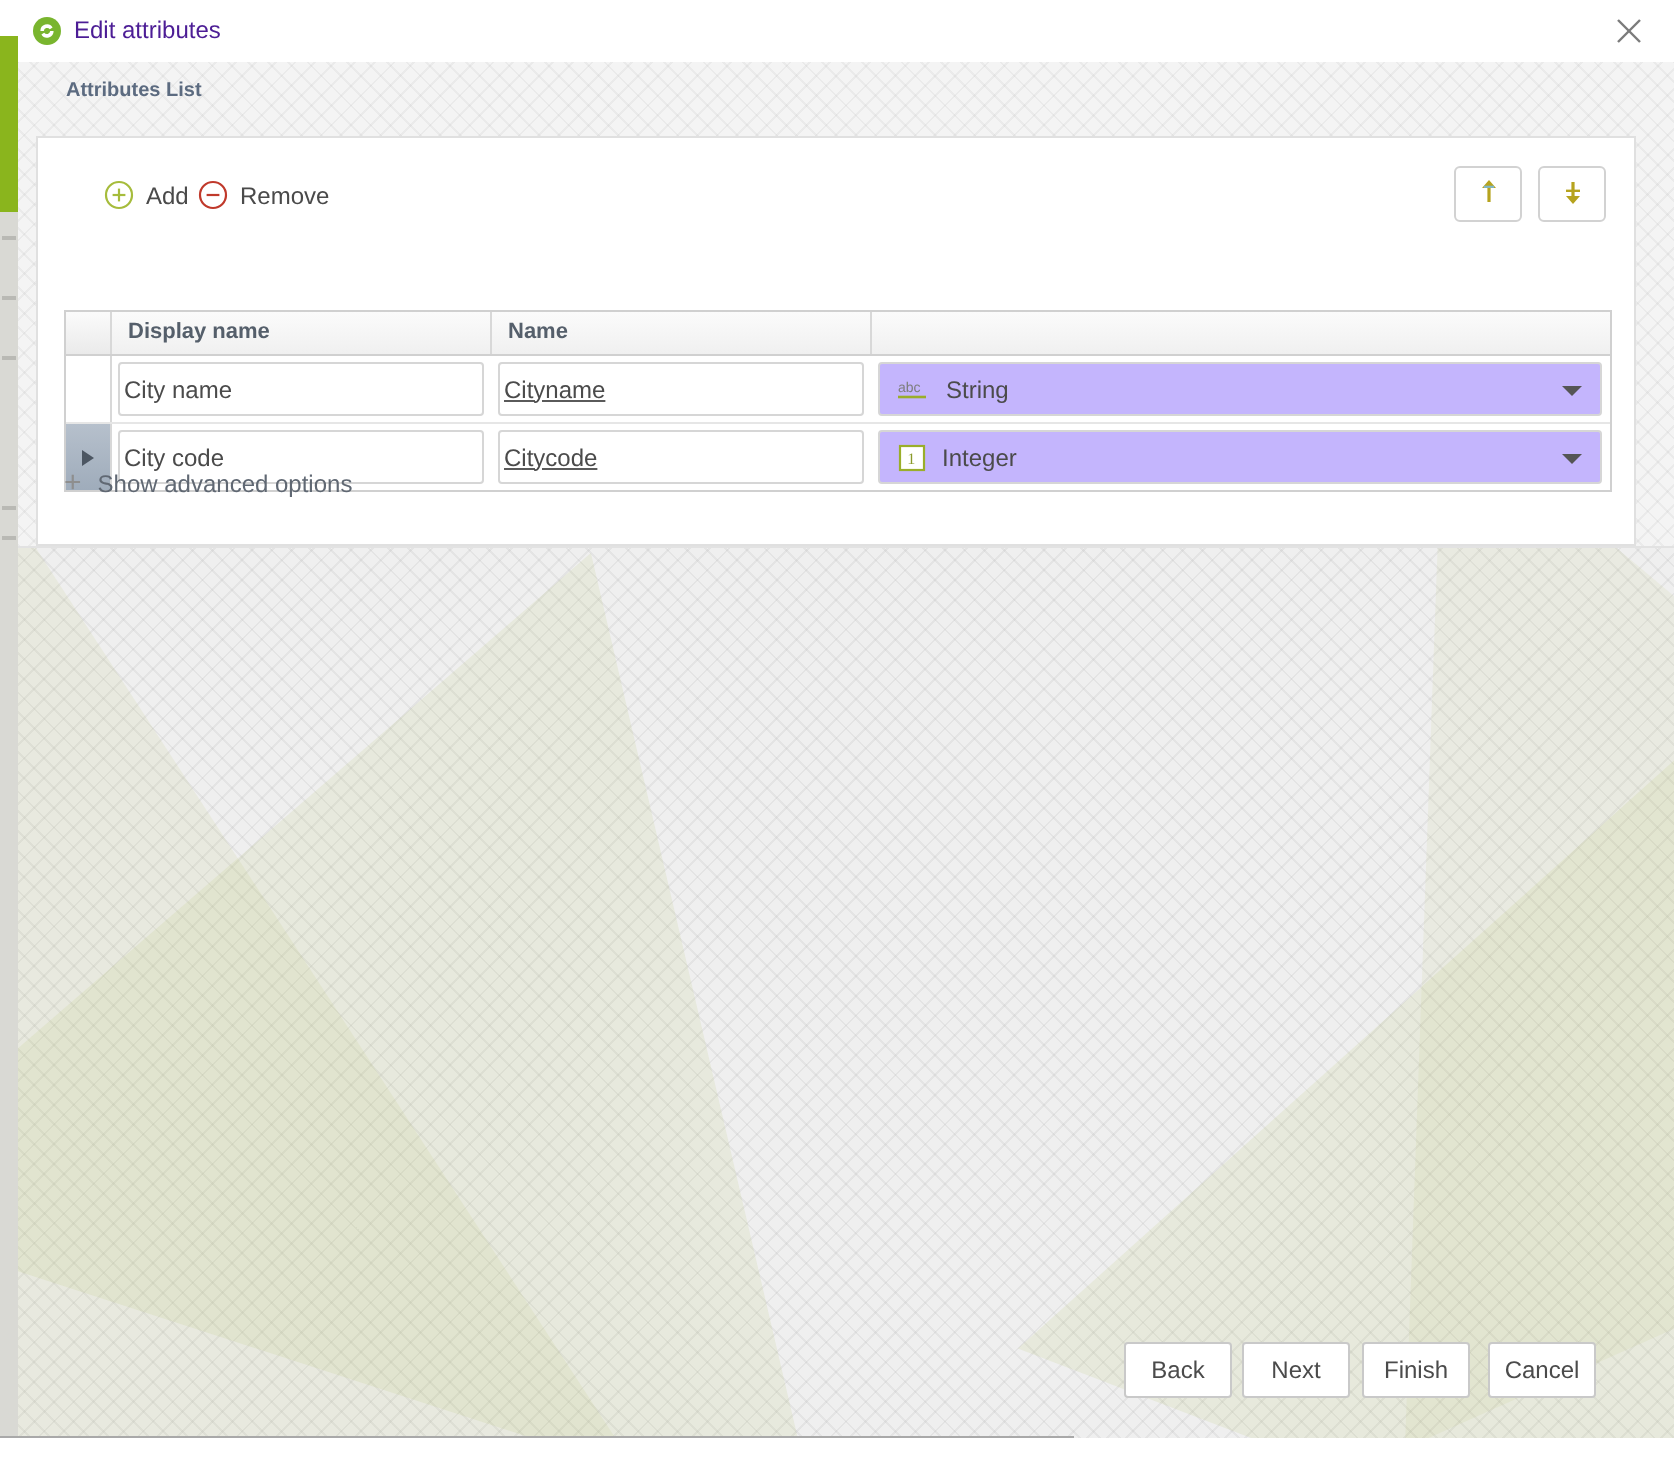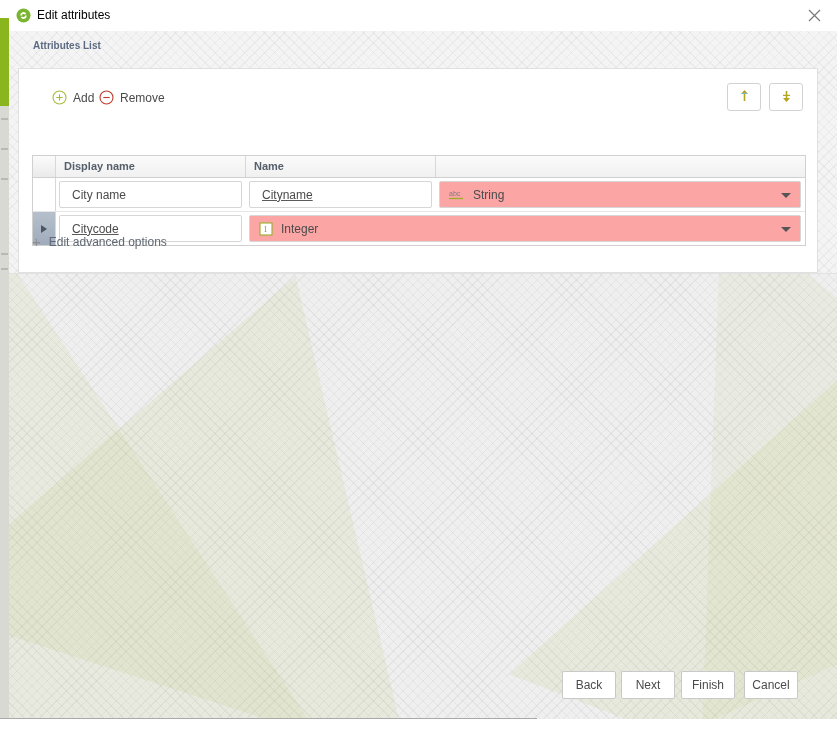--- a/index.html
+++ b/index.html
@@ -69,21 +69,21 @@
   }
   .title-icon {
     position: absolute;
     left: 7px; top: 8px;
     width: 15px; height: 15px;
   }
   .title-text {
     position: absolute;
     left: 28px; top: 8px;
     font-size: 12px;
-    color: #000000;
+    color: #4c1d95;
     white-space: nowrap;
   }
   .close-btn {
     position: absolute;
     right: 0px; top: 0px;
     width: 46px; height: 31px;
     display: flex;
     align-items: center;
     justify-content: center;
     cursor: pointer;
@@ -284,34 +284,34 @@
   .g-name { flex: 0 0 190px; text-decoration: underline; }
   .g-type { flex: 1 1 auto; }
 
   .cell-input {
     width: 100%;
     height: 27px;
     box-sizing: border-box;
     border: 1px solid #d6d6d6;
     border-radius: 2px;
     background: #ffffff;
-    padding: 0 12px;
+    padding: 0 2px;
     font-family: "Liberation Sans", sans-serif;
     font-size: 12px;
     color: #4b4b4b;
     outline: none;
   }
 
   .cell-select {
     width: 100%;
     height: 27px;
     box-sizing: border-box;
     border: 1px solid #d6d6d6;
     border-radius: 2px;
-    background: #fca5a5;
+    background: #c4b5fd;
     display: flex;
     align-items: center;
     padding: 0 6px 0 9px;
     cursor: pointer;
     position: relative;
   }
   .sel-label {
     font-size: 12px;
     color: #4b4b4b;
     margin-left: 8px;
@@ -518,20 +518,23 @@
                 <span class="sel-label">String</span>
                 <span class="sel-chevron"></span>
               </div>
             </div>
           </div>
 
           <div class="grid-row">
             <div class="g-sel active">
               <span class="sel-arrow"></span>
             </div>
+            <div class="g-cell g-display">
+              <input class="cell-input" type="text" value="City code" style="">
+            </div>
             <div class="g-cell g-name">
               <input class="cell-input" type="text" value="Citycode" style="">
             </div>
             <div class="g-cell g-type">
               <div class="cell-select">
                 <span class="type-int">
                   <svg width="14" height="14" viewBox="0 0 14 14">
                     <rect x="1" y="1" width="12" height="12" fill="#ffffff" stroke="#9aae2a" stroke-width="1.1"></rect>
                     <text x="4.6" y="10" font-family="Liberation Serif, serif" font-size="8" fill="#8a9a2a">1</text>
                   </svg>
@@ -539,21 +542,21 @@
                 <span class="sel-label">Integer</span>
                 <span class="sel-chevron"></span>
               </div>
             </div>
           </div>
 
         </div>
 
         <div class="advanced">
           <span class="adv-plus">+</span>
-          <span class="adv-text">Edit advanced options</span>
+          <span class="adv-text">Show advanced options</span>
         </div>
 
       </div>
     </div>
 
     <div class="footer">
       <button class="foot-btn btn-back">Back</button>
       <button class="foot-btn btn-next">Next</button>
       <button class="foot-btn btn-finish">Finish</button>
       <button class="foot-btn btn-cancel">Cancel</button>

